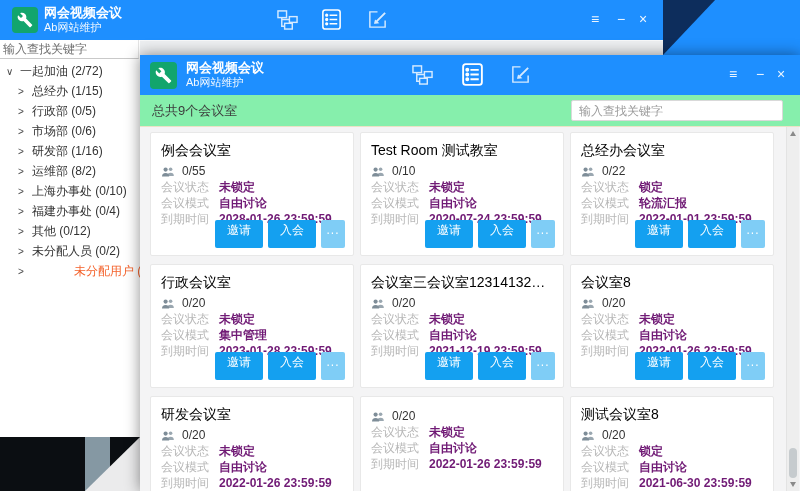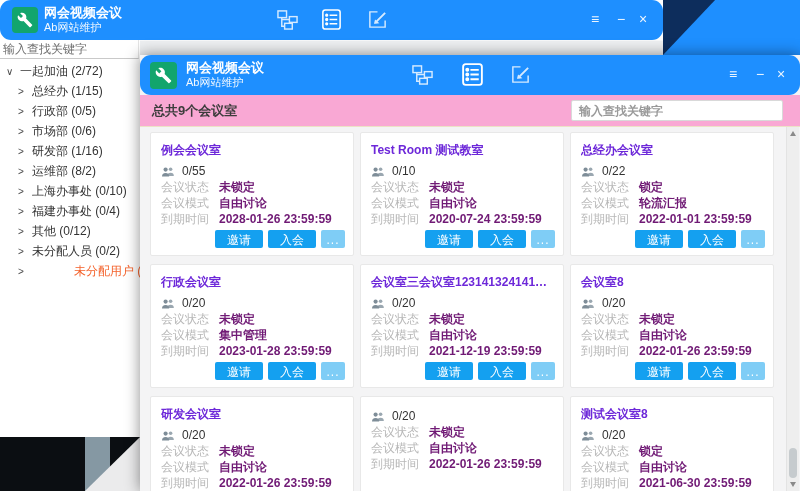--- a/index.html
+++ b/index.html
@@ -9,21 +9,21 @@
   
   .desk-tr{position:absolute;left:663px;top:0;width:137px;height:55px;background:#1e8fff;}
   .desk-tr .navy{position:absolute;left:0;top:0;width:100%;height:100%;
     background:#0d2d5c;clip-path:polygon(0 0,38% 0,0 100%);}
   .desk-bl{position:absolute;left:0;top:437px;width:140px;height:54px;background:#0b0e12;}
   .desk-bl .stripe{position:absolute;left:85px;top:0;width:25px;height:54px;background:#8598a3;}
   .desk-bl .wedge{position:absolute;left:85px;top:0;width:55px;height:54px;background:#ebebec;
     clip-path:polygon(100% 0,100% 100%,0 100%);}
 
   
-  .titlebar{position:absolute;left:0;top:0;right:0;background:#1e8fff;border-radius:11px;}
+  .titlebar{position:absolute;left:0;top:0;right:0;background:#1e8fff;}
   .appicon{position:absolute;border-radius:4px;background:#12a56d;display:flex;align-items:center;justify-content:center;}
   .wtitle{position:absolute;color:#fff;font-size:13px;font-weight:bold;line-height:14px;white-space:nowrap;}
   .wsub{position:absolute;color:rgba(255,255,255,.95);font-size:11px;line-height:12px;white-space:nowrap;}
   .tb-ic{position:absolute;opacity:.82;}
   .tb-ic.active{opacity:1;}
   .wc{position:absolute;color:rgba(255,255,255,.92);font-size:14px;line-height:16px;width:18px;text-align:center;}
 
   
   #bgwin{position:absolute;left:0;top:0;width:663px;height:437px;background:#fff;z-index:1;}
   #bgwin .titlebar{height:40px;}
@@ -41,41 +41,41 @@
   .tree-row .tlabel{margin-left:2px;}
   .tree-row.hl .tlabel{color:#f4622b;margin-left:44px;}
 
   
   #fgwin{position:absolute;left:140px;top:55px;width:660px;height:436px;background:#f4f4f5;z-index:2;
     box-shadow:0 0 14px rgba(0,0,0,.45);}
   #fgwin .titlebar{height:40px;}
   #fgwin .appicon{left:10px;top:7px;width:27px;height:27px;}
   #fgwin .wtitle{left:46px;top:6px;}
   #fgwin .wsub{left:46px;top:21px;}
-  #fg-toolbar{position:absolute;left:0;top:40px;right:0;height:32px;background:#f9a8d4;border-bottom:1px solid #ece2c6;box-sizing:border-box;font-weight:bold;}
+  #fg-toolbar{position:absolute;left:0;top:40px;right:0;height:32px;background:#86efac;border-bottom:1px solid #ece2c6;box-sizing:border-box;}
   #fg-summary{position:absolute;left:12px;top:0;line-height:31px;font-size:13px;color:#3c3c3c;}
   #fg-search{position:absolute;right:17px;top:5px;width:212px;height:21px;background:#fff;
     border:1px solid #d9d9d9;border-radius:2px;font-size:12px;color:#9a9a9a;line-height:21px;
     padding-left:7px;box-sizing:border-box;}
   #content{position:absolute;left:0;top:72px;right:0;bottom:0;background:#f4f4f5;overflow:hidden;}
   #cards{position:absolute;left:10px;top:5px;display:grid;grid-template-columns:204px 204px 204px;
     grid-auto-rows:124px;column-gap:6px;row-gap:8px;}
 
   .card{background:#fff;border:1px solid #e8e8e8;border-radius:2px;position:relative;
     padding:8px 10px;box-sizing:border-box;}
-  .c-title{font-size:12px;font-weight:bold;color:#6d28d9;white-space:nowrap;overflow:hidden;
+  .c-title{font-size:14px;font-weight:normal;color:#000000;white-space:nowrap;overflow:hidden;
     text-overflow:ellipsis;height:19px;line-height:19px;}
   .c-count{display:flex;align-items:center;margin-top:3px;height:16px;}
   .c-count .ppl{display:inline-flex;margin-right:7px;}
   .c-num{font-size:12px;font-weight:normal;color:#333;}
   .c-row{display:flex;height:16px;line-height:16px;}
   .c-label{font-size:12px;color:#b8b8b8;width:58px;flex:0 0 58px;}
   .c-val{font-size:12px;font-weight:bold;color:#701a75;white-space:nowrap;}
   .c-btns{position:absolute;right:8px;bottom:7px;display:flex;gap:5px;}
-  .btn{height:18px;line-height:20px;text-align:center;color:#fff;font-size:12px;border-radius:2px;cursor:default;}
+  .btn{height:28px;line-height:20px;text-align:center;color:#fff;font-size:12px;border-radius:2px;cursor:default;}
   .btn.solid{width:48px;background:#14a0f0;}
   .btn.light{width:24px;background:#7fcdf6;letter-spacing:1px;}
 
   
   #scrollbar{position:absolute;right:1px;top:0;width:13px;bottom:0;background:#eeeeee;border-left:1px solid #e3e3e3;box-sizing:border-box;}
   .sb-arrow{position:absolute;left:3px;width:0;height:0;border-left:3.5px solid transparent;border-right:3.5px solid transparent;}
   .sb-up{top:4px;border-bottom:5px solid #8a8a8a;}
   .sb-down{bottom:4px;border-top:5px solid #8a8a8a;}
   #sb-thumb{position:absolute;left:2px;top:321px;width:8px;height:30px;background:#c6cbce;border-radius:4px;}
 </style>

